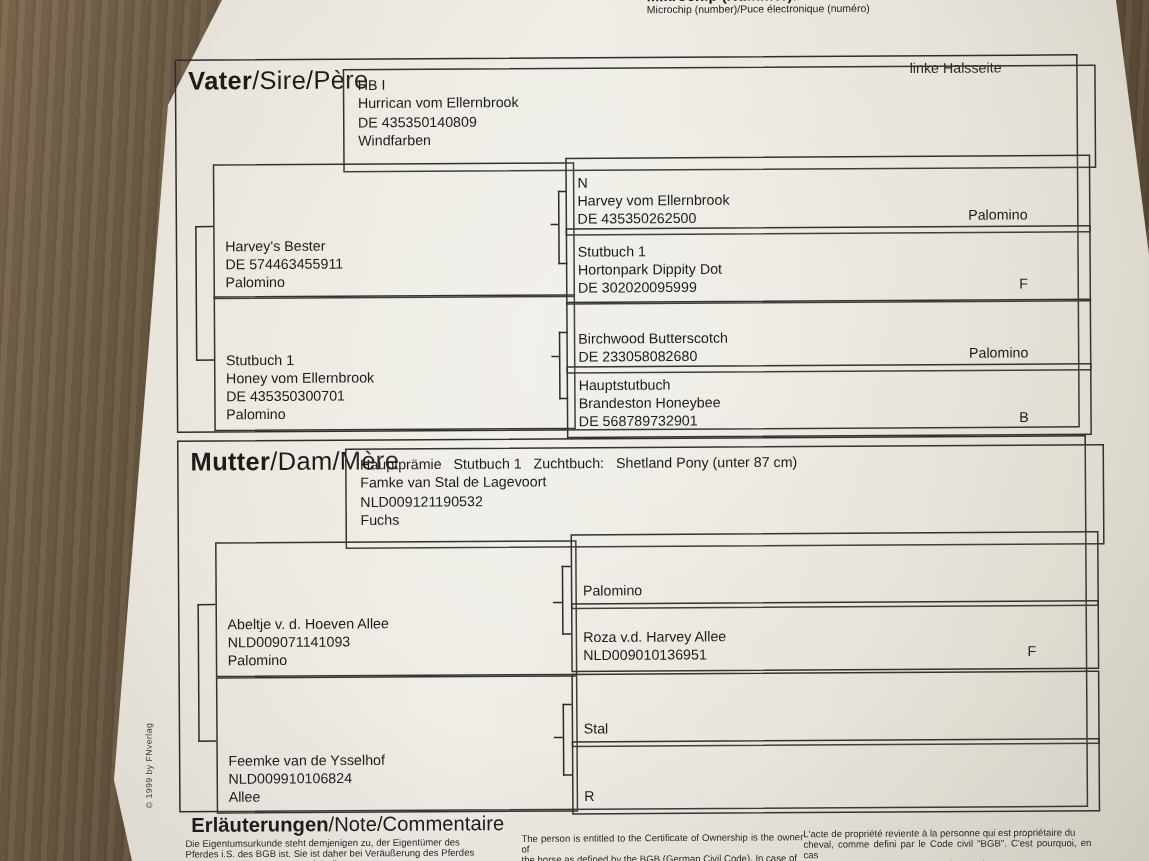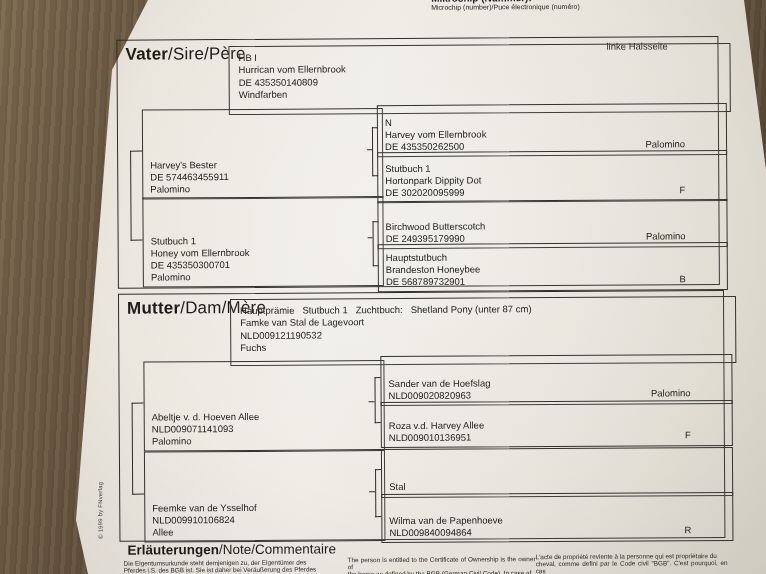--- a/index.html
+++ b/index.html
@@ -119,21 +119,21 @@
       <span class="code">Palomino</span>
     </div>
     <div class="pbox" id="s-g3b">
       <span class="lines">Stutbuch 1
 Hortonpark Dippity Dot
 DE 302020095999</span>
       <span class="code">F</span>
     </div>
     <div class="pbox" id="s-g3c">
       <span class="lines">Birchwood Butterscotch
-DE 249395179990</span>
+DE 233058082680</span>
       <span class="code">Palomino</span>
     </div>
     <div class="pbox" id="s-g3d">
       <span class="lines">Hauptstutbuch
 Brandeston Honeybee
 DE 568789732901</span>
       <span class="code">B</span>
     </div>
 
     <div class="bracket" id="sb-left"></div>
@@ -159,35 +159,31 @@
 NLD009071141093
 Palomino</span>
     </div>
     <div class="pbox" id="d-g2b">
       <span class="lines">Feemke van de Ysselhof
 NLD009910106824
 Allee</span>
     </div>
 
     <div class="pbox" id="d-g3a">
-      <span class="lines">Sander van de Hoefslag
-NLD009020820963</span>
       <span class="code">Palomino</span>
     </div>
     <div class="pbox" id="d-g3b">
       <span class="lines">Roza v.d. Harvey Allee
 NLD009010136951</span>
       <span class="code">F</span>
     </div>
     <div class="pbox" id="d-g3c">
       <span class="code">Stal</span>
     </div>
     <div class="pbox" id="d-g3d">
-      <span class="lines">Wilma van de Papenhoeve
-NLD009840094864</span>
       <span class="code">R</span>
     </div>
 
     <div class="bracket" id="db-left"></div>
     <div class="stub" id="db-r1-stub"></div>
     <div class="bracket" id="db-r1"></div>
     <div class="stub" id="db-r2-stub"></div>
     <div class="bracket" id="db-r2"></div>
 
     <div class="abs" id="notes-heading">

